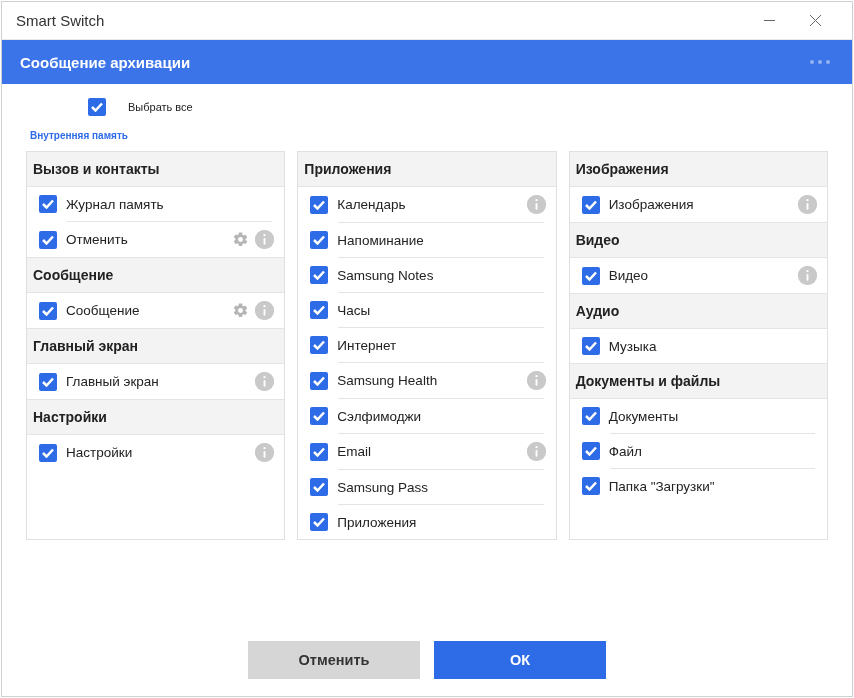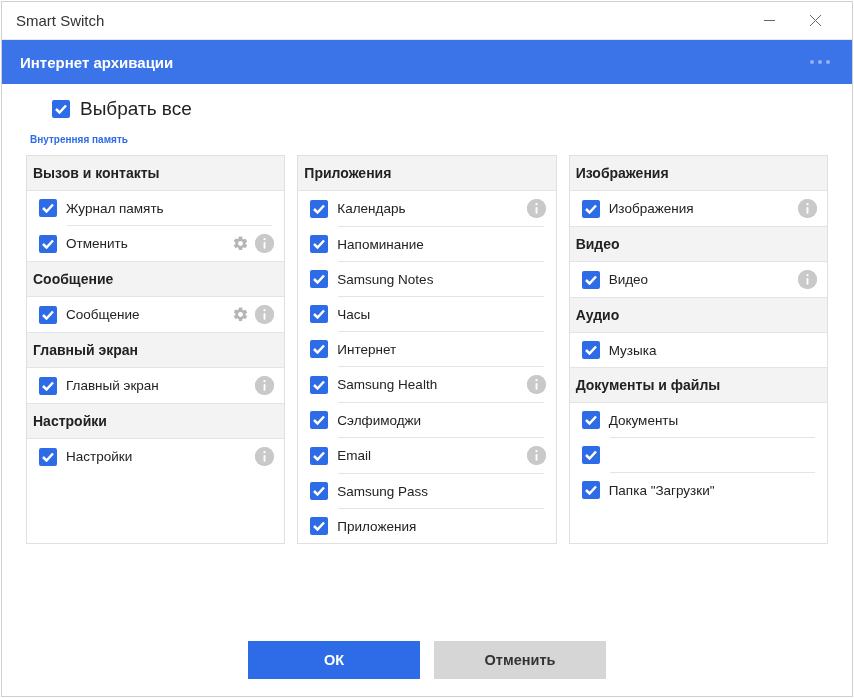--- a/index.html
+++ b/index.html
@@ -13,21 +13,21 @@
   .win-btn { width: 46px; height: 30px; display: flex; align-items: center; justify-content: center; color: #666; cursor: pointer; }
   .win-btn svg { width: 11px; height: 11px; }
 
   
   .blue-header { background: #3b73e8; color: #fff; height: 44px; display: flex; align-items: center; padding: 0 18px; font-size: 15px; font-weight: 700; position: relative; }
   .blue-dots { position: absolute; right: 22px; top: 50%; transform: translateY(-50%); display: flex; gap: 4px; opacity: .45; }
   .blue-dots span { width: 4px; height: 4px; border-radius: 50%; background: #fff; }
 
   
   .select-all-row { padding: 14px 20px 8px 50px; }
-  .checkbox-row { display: flex; align-items: center; gap: 10px; font-size: 19px; color: #222; }
+  .checkbox-row { display: flex; align-items: center; gap: 22px; font-size: 11px; color: #222; margin-left: 36px; }
   .checkbox-box { width: 18px; height: 18px; border: 2px solid #2e6be6; border-radius: 2px; background: #2e6be6; display: flex; align-items: center; justify-content: center; flex-shrink: 0; cursor: pointer; }
   .checkbox-box svg { width: 12px; height: 10px; stroke: #fff; stroke-width: 2.5; fill: none; }
 
   
   .subtitle { color: #2e6be6; font-size: 10px; font-weight: 600; padding: 6px 20px 10px 28px; }
 
   
   .content-area { padding: 0 24px; flex: 1; }
   .columns { display: flex; gap: 12px; }
   .col { flex: 1; border: 1px solid #e0e0e0; }
@@ -63,21 +63,21 @@
     </div>
     <div class="win-btn">
       <svg viewBox="0 0 11 11">
           <line x1="0" y1="0" x2="11" y2="11" stroke="currentColor" stroke-width="1"></line>
           <line x1="11" y1="0" x2="0" y2="11" stroke="currentColor" stroke-width="1"></line>
         </svg>
     </div>
   </div>
 
   <div class="blue-header">
-    <span>Интернет архивации</span>
+    <span>Сообщение архивации</span>
     <div class="blue-dots">
         <span></span>
         <span></span>
         <span></span>
       </div>
   </div>
 
   <div class="select-all-row">
     <label class="checkbox-row">
       <span class="checkbox-box">
@@ -370,34 +370,35 @@
             <span class="item-label">Документы</span>
             <span class="item-icons"></span>
           </div>
           <div class="item-sep"></div>
           <div class="item-row">
             <span class="checkbox-box">
               <svg viewBox="0 0 12 10">
                 <polyline points="1,5 4.5,8.5 11,1.5"></polyline>
               </svg>
             </span>
+            <span class="item-label">Файл</span>
             <span class="item-icons"></span>
           </div>
           <div class="item-sep"></div>
           <div class="item-row">
             <span class="checkbox-box">
               <svg viewBox="0 0 12 10">
                 <polyline points="1,5 4.5,8.5 11,1.5"></polyline>
               </svg>
             </span>
             <span class="item-label">Папка "Загрузки"</span>
             <span class="item-icons"></span>
           </div>
         </div>
       </div>
   </div>
 
   <div class="footer">
+    <button class="btn btn-secondary">Отменить</button>
     <button class="btn btn-primary">ОК</button>
-    <button class="btn btn-secondary">Отменить</button>
   </div>
 
 </div>
 
 </body></html>

